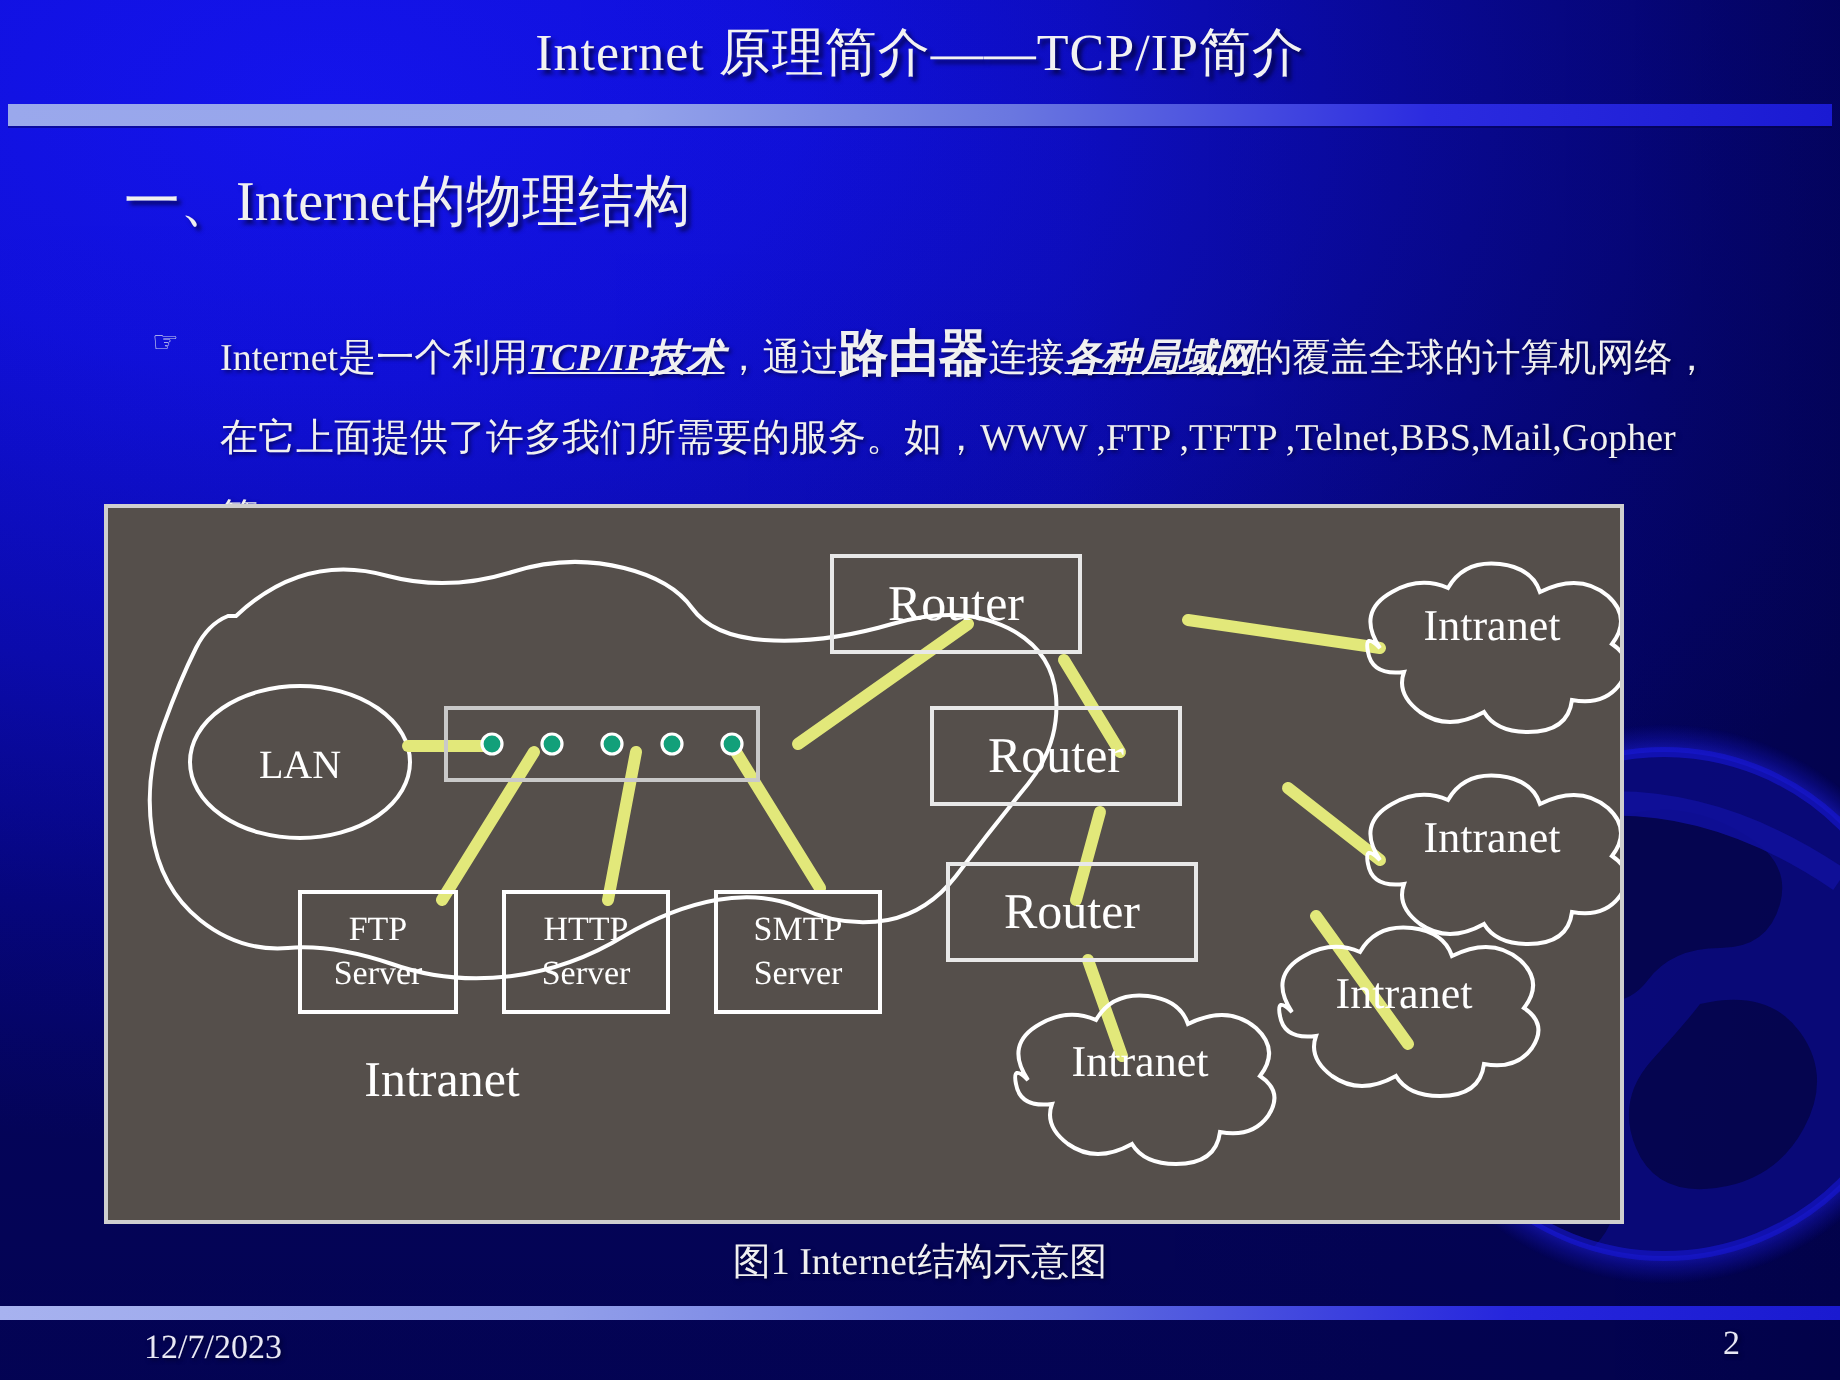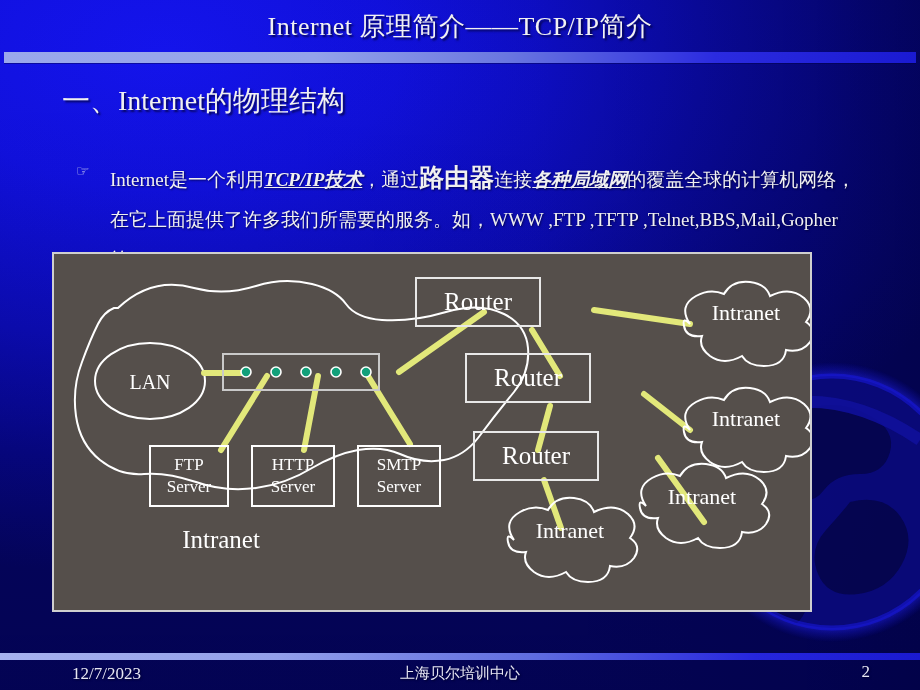--- a/index.html
+++ b/index.html
@@ -272,21 +272,21 @@
         <path d="M592 252 q-12 -18 6 -28 q14 -8 28 -2 q8 -14 26 -12 q16 2 20 14 q20 -10 34 2 q12 11 2 24 q12 8 4 20 q-8 11 -24 8 q-2 16 -22 16 q-16 0 -22 -10 q-18 10 -32 0 q-12 -9 -8 -20 q-16 2 -18 -10 q-2 -10 6 -2z"></path>
       </g>
       <text class="dtext" x="692" y="66" font-size="22" text-anchor="middle">Intranet</text>
       <text class="dtext" x="692" y="172" font-size="22" text-anchor="middle">Intranet</text>
       <text class="dtext" x="516" y="284" font-size="22" text-anchor="middle">Intranet</text>
       <text class="dtext" x="648" y="250" font-size="22" text-anchor="middle">Intranet</text>
 
     </svg>
   </div>
 
+  <div id="caption">图1 Internet结构示意图</div>
 
   <div id="footrule"></div>
   <div id="footer">
     <div id="footer-date">12/7/2023</div>
-    <div id="footer-center">上海贝尔培训中心</div>
     <div id="footer-page">2</div>
   </div>
 
 </div>
 
 </body></html>

